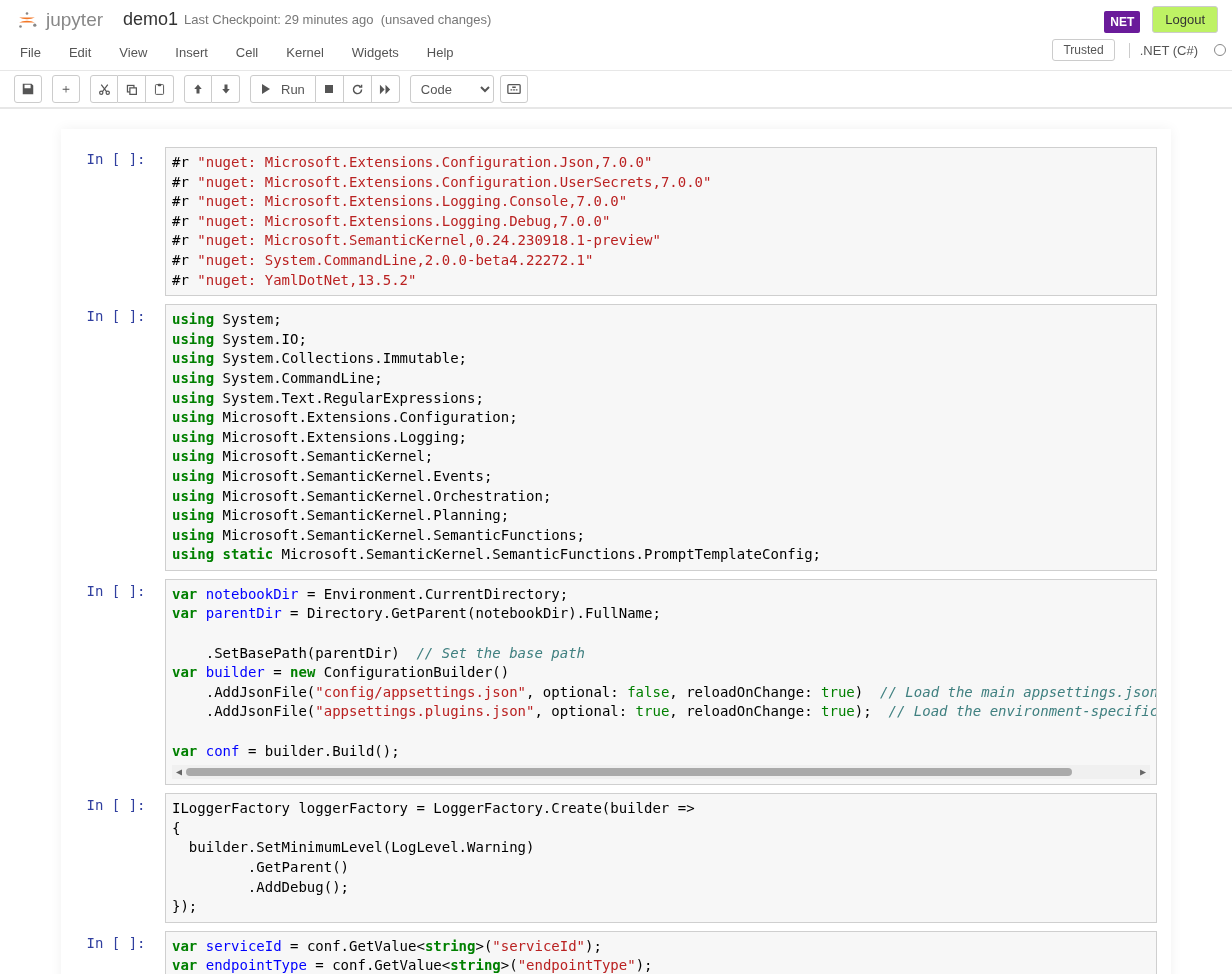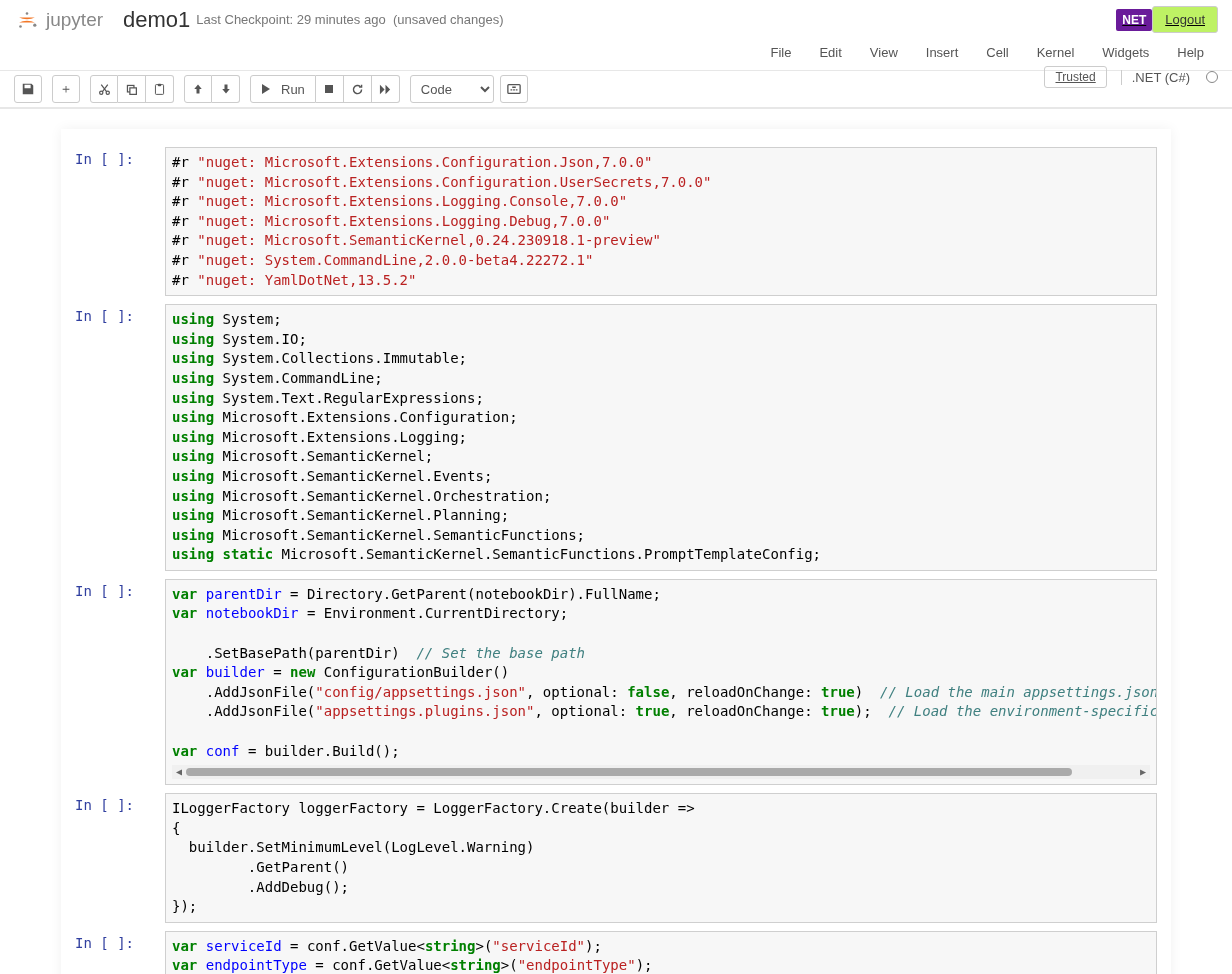--- a/index.html
+++ b/index.html
@@ -2,50 +2,50 @@
 <html><head>
 <meta charset="utf-8">
 <style>
 * { box-sizing: border-box; margin: 0; padding: 0; }
 body { font-family: "Helvetica Neue", Helvetica, Arial, sans-serif; background: #fff; color: #000; font-size: 13px; }
 .header-container { border-bottom: 1px solid #e7e7e7; }
 .header-top { display: flex; align-items: center; padding: 6px 14px; }
 .logo { width: 26px; height: 26px; margin-right: 6px; }
 .logo svg { width: 26px; height: 26px; }
 .jupyter-text { color: #888; font-size: 19px; margin-right: 20px; }
-.notebook-name { font-size: 22px; color: #333; margin-right: 6px; }
+.notebook-name { font-size: 18px; color: #333; margin-right: 6px; }
 .checkpoint { color: #777; font-size: 13px; }
-.header-right { margin-left: auto; display: flex; align-items: center; gap: 0; text-decoration: underline; }
+.header-right { margin-left: auto; display: flex; align-items: flex-end; gap: 12px; }
 .net-badge { background: #6a1b9a; color: #fff; font-weight: bold; font-size: 12px; padding: 4px 6px; border-radius: 2px; }
 .logout-btn { border: 1px solid #ccc; padding: 5px 12px; border-radius: 3px; background: #bef264; font-size: 13px; color: #333; }
-.menubar { display: flex; align-items: flex-end; padding: 0 14px; border-bottom: 1px solid #e7e7e7; height: 32px; flex-direction: column; }
+.menubar { display: flex; align-items: flex-start; padding: 0 6px; border-bottom: 1px solid #e7e7e7; height: 32px; }
 .menu-item { padding: 6px 14px; color: #555; font-size: 13px; cursor: pointer; }
 .menubar-right { margin-left: auto; display: flex; align-items: center; gap: 8px; }
-.trusted { border: 1px solid #ccc; padding: 3px 10px; border-radius: 3px; color: #555; font-size: 12px; text-decoration: underline; }
+.trusted { border: 1px solid #ccc; padding: 3px 10px; border-radius: 3px; color: #555; font-size: 12px; }
 .kernel-info-wrap { display: flex; align-items: center; border-left: 1px solid #ccc; padding-left: 10px; margin-left: 6px; gap: 8px; }
 .kernel-name { color: #555; font-size: 13px; }
 .kernel-indicator { width: 12px; height: 12px; border: 1.5px solid #888; border-radius: 50%; margin-left: 8px; }
 .toolbar { display: flex; align-items: center; padding: 4px 14px; border-bottom: 1px solid #e7e7e7; gap: 4px; }
 .tool-group { display: flex; margin-right: 6px; }
 .tool-btn { border: 1px solid #ccc; background: #fff; width: 28px; height: 28px; display: flex; align-items: center; justify-content: center; font-size: 13px; color: #555; cursor: pointer; }
 .tool-group .tool-btn:not(:first-child) { border-left: none; }
 .tool-group .tool-btn:first-child { border-radius: 3px 0 0 3px; }
 .tool-group .tool-btn:last-child { border-radius: 0 3px 3px 0; }
 .tool-group .tool-btn:only-child { border-radius: 3px; }
 .run-btn { width: auto; padding: 0 10px; gap: 10px; }
 .cell-type-select { height: 28px; border: 1px solid #ccc; border-radius: 3px; padding: 0 24px 0 6px; font-size: 13px; color: #555; background: #fff; margin-right: 2px; }
 .notebook-container { max-width: 1110px; margin: 20px auto; padding: 18px 14px; box-shadow: 0 0 12px rgba(0,0,0,0.06); }
 .cell { display: flex; margin-bottom: 8px; }
-.prompt-container { width: 90px; flex-shrink: 0; text-align: left; padding: 4px 8px 0 0; font-family: monospace; color: #303F9F; font-size: 14px; }
+.prompt-container { width: 90px; flex-shrink: 0; text-align: center; padding: 4px 8px 0 0; font-family: monospace; color: #303F9F; font-size: 14px; }
 .input-area { flex: 1; border: 1px solid #cfcfcf; background: #f7f7f7; padding: 5px 6px; font-family: "DejaVu Sans Mono", Menlo, Consolas, monospace; font-size: 14px; line-height: 1.4; overflow-x: auto; position: relative; }
 .code-line { white-space: pre; }
 .cm-keyword { color: #008000; font-weight: bold; }
 .cm-comment { color: #408080; font-style: italic; }
 .cm-string { color: #BA2121; }
-.cm-atom { color: #008000; font-weight: bold; }
+.cm-atom { color: #008000; font-weight: normal; }
 .cm-def { color: #0000FF; }
 .scrollbar-track { height: 14px; background: #f0f0f0; display: flex; align-items: center; padding: 0 2px; margin-top: 4px; }
 .scroll-arrow { width: 10px; height: 10px; display: flex; align-items: center; justify-content: center; color: #666; font-size: 10px; }
 .scroll-thumb { height: 8px; background: #aaa; border-radius: 4px; margin: 0 2px; }
 </style>
 </head>
 <body>
 
 <div class="header-container">
   <div class="header-top">
@@ -204,22 +204,22 @@
             <div class="code-line"><span class="cm-keyword">using</span><span> Microsoft.SemanticKernel.Planning;</span></div>
             <div class="code-line"><span class="cm-keyword">using</span><span> Microsoft.SemanticKernel.SemanticFunctions;</span></div>
             <div class="code-line"><span class="cm-keyword">using</span><span> </span><span class="cm-keyword">static</span><span> Microsoft.SemanticKernel.SemanticFunctions.PromptTemplateConfig;</span></div>
           </div>
         </div>
       </div>
       <div class="cell">
         <div class="prompt-container">In [ ]:</div>
         <div class="input-area">
           <div>
+            <div class="code-line"><span class="cm-keyword">var</span><span> </span><span class="cm-def">notebookDir</span><span> = Environment.CurrentDirectory;</span></div>
             <div class="code-line"><span class="cm-keyword">var</span><span> </span><span class="cm-def">parentDir</span><span> = Directory.GetParent(notebookDir).FullName;</span></div>
-            <div class="code-line"><span class="cm-keyword">var</span><span> </span><span class="cm-def">notebookDir</span><span> = Environment.CurrentDirectory;</span></div>
             <div class="code-line">&nbsp;</div>
             <div class="code-line"><span>    .SetBasePath(parentDir)  </span><span class="cm-comment">// Set the base path</span></div>
             <div class="code-line"><span class="cm-keyword">var</span><span> </span><span class="cm-def">builder</span><span> = </span><span class="cm-keyword">new</span><span> ConfigurationBuilder()</span></div>
             <div class="code-line"><span>    .AddJsonFile(</span><span class="cm-string">"config/appsettings.json"</span><span>, optional: </span><span class="cm-atom">false</span><span>, reloadOnChange: </span><span class="cm-atom">true</span><span>)  </span><span class="cm-comment">// Load the main appsettings.json file</span></div>
             <div class="code-line"><span>    .AddJsonFile(</span><span class="cm-string">"appsettings.plugins.json"</span><span>, optional: </span><span class="cm-atom">true</span><span>, reloadOnChange: </span><span class="cm-atom">true</span><span>);  </span><span class="cm-comment">// Load the environment-specific appsettings</span></div>
             <div class="code-line">&nbsp;</div>
             <div class="code-line"><span class="cm-keyword">var</span><span> </span><span class="cm-def">conf</span><span> = builder.Build();</span></div>
           </div>
           <div class="scrollbar-track">
             <span class="scroll-arrow">◀</span>

